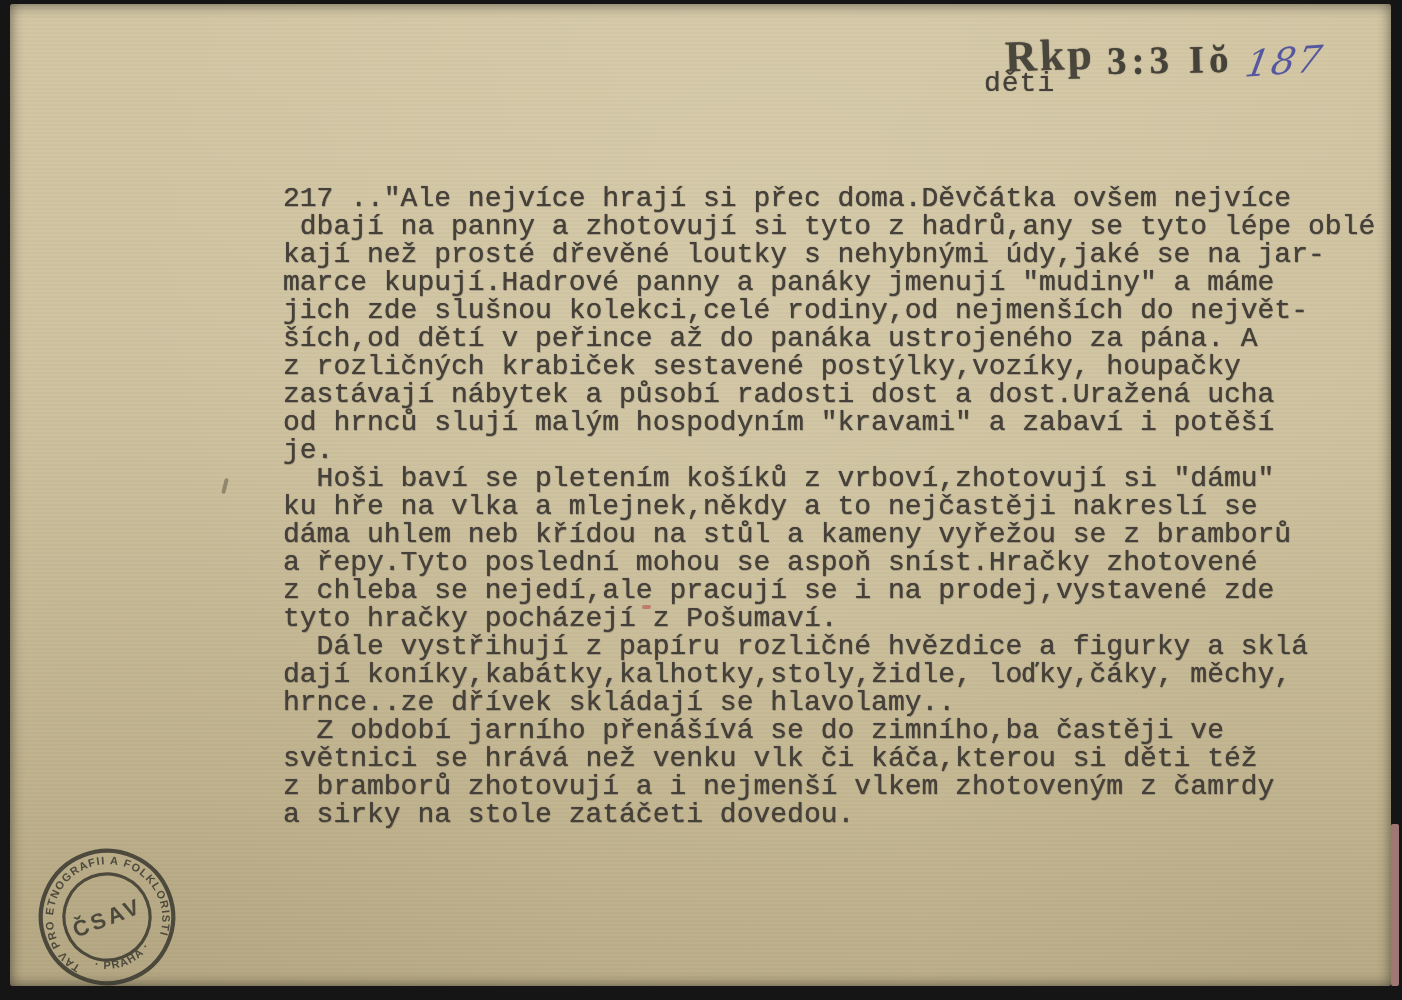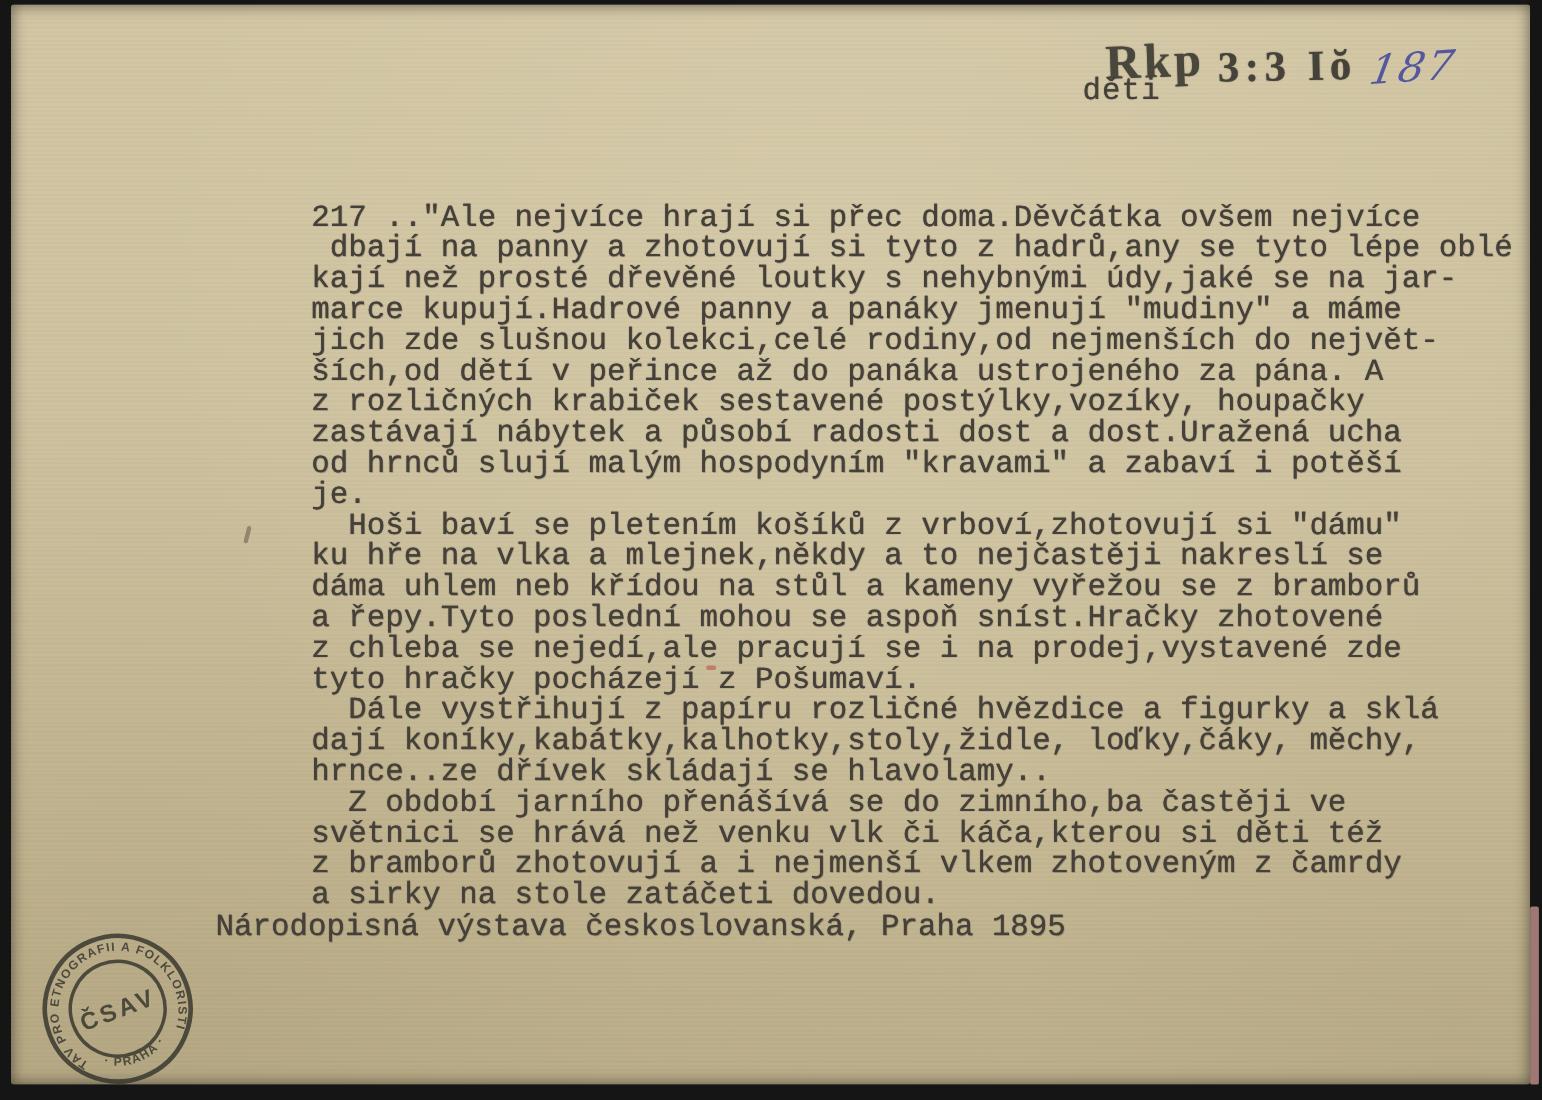--- a/index.html
+++ b/index.html
@@ -129,21 +129,20 @@
 z chleba se nejedí,ale pracují se i na prodej,vystavené zde
 tyto hračky pocházejí z Pošumaví.
   Dále vystřihují z papíru rozličné hvězdice a figurky a sklá
 dají koníky,kabátky,kalhotky,stoly,židle, loďky,čáky, měchy,
 hrnce..ze dřívek skládají se hlavolamy..
   Z období jarního přenášívá se do zimního,ba častěji ve
 světnici se hrává než venku vlk či káča,kterou si děti též
 z bramborů zhotovují a i nejmenší vlkem zhotoveným z čamrdy
 a sirky na stole zatáčeti dovedou.</div>
 
-    <div class="footer-line">Národopisná výstava českoslovanská, Praha 1895</div>
 
     <svg class="stamp" viewBox="0 0 200 200" width="210" height="210" aria-hidden="true">
       <g fill="none" stroke="var(--stampink)">
         <circle cx="100" cy="100" r="63" stroke-width="4"></circle>
         <circle cx="100" cy="100" r="41" stroke-width="3"></circle>
       </g>
       <defs>
         <path id="arcTop" d="M 60,135 A 52,52 0 1 1 140,135" fill="none"></path>
         <path id="arcBot" d="M 56,122 A 49,49 0 0 0 144,122" fill="none"></path>
       </defs>

